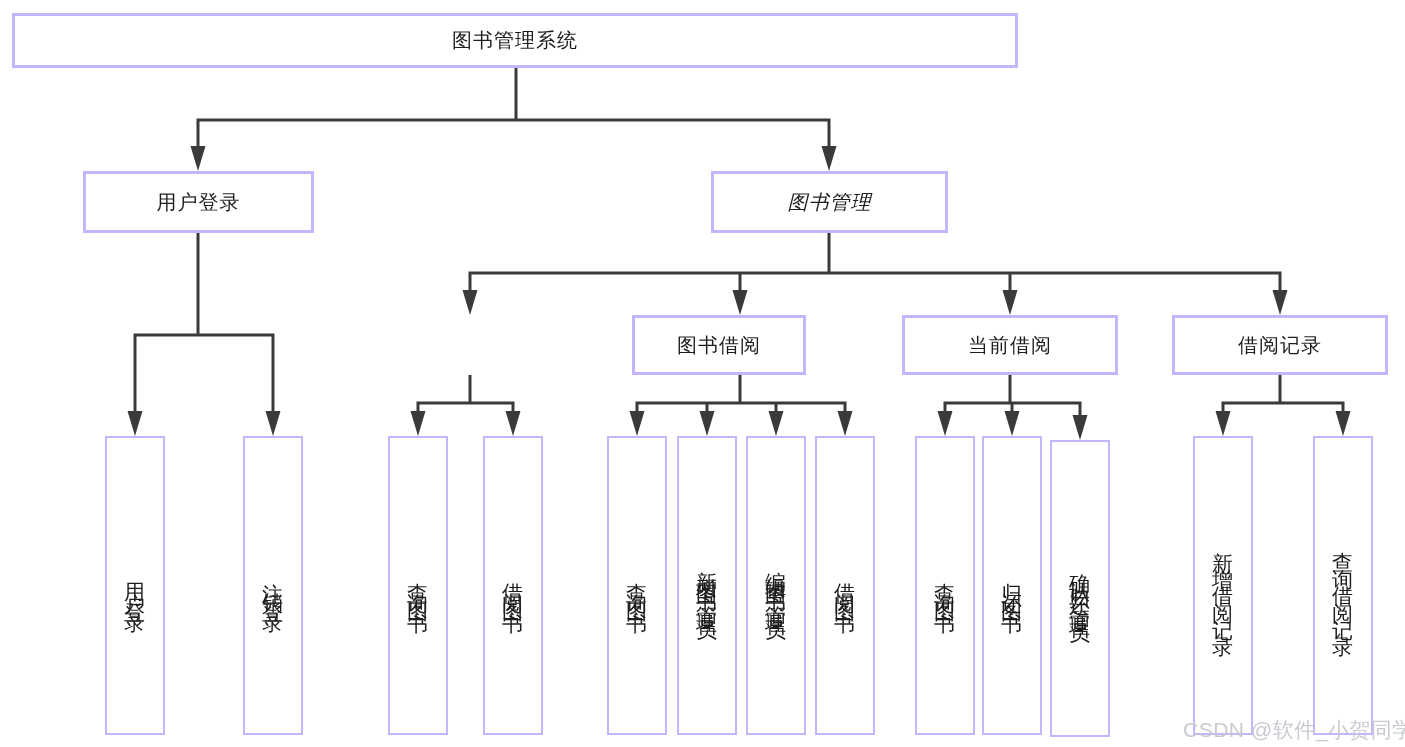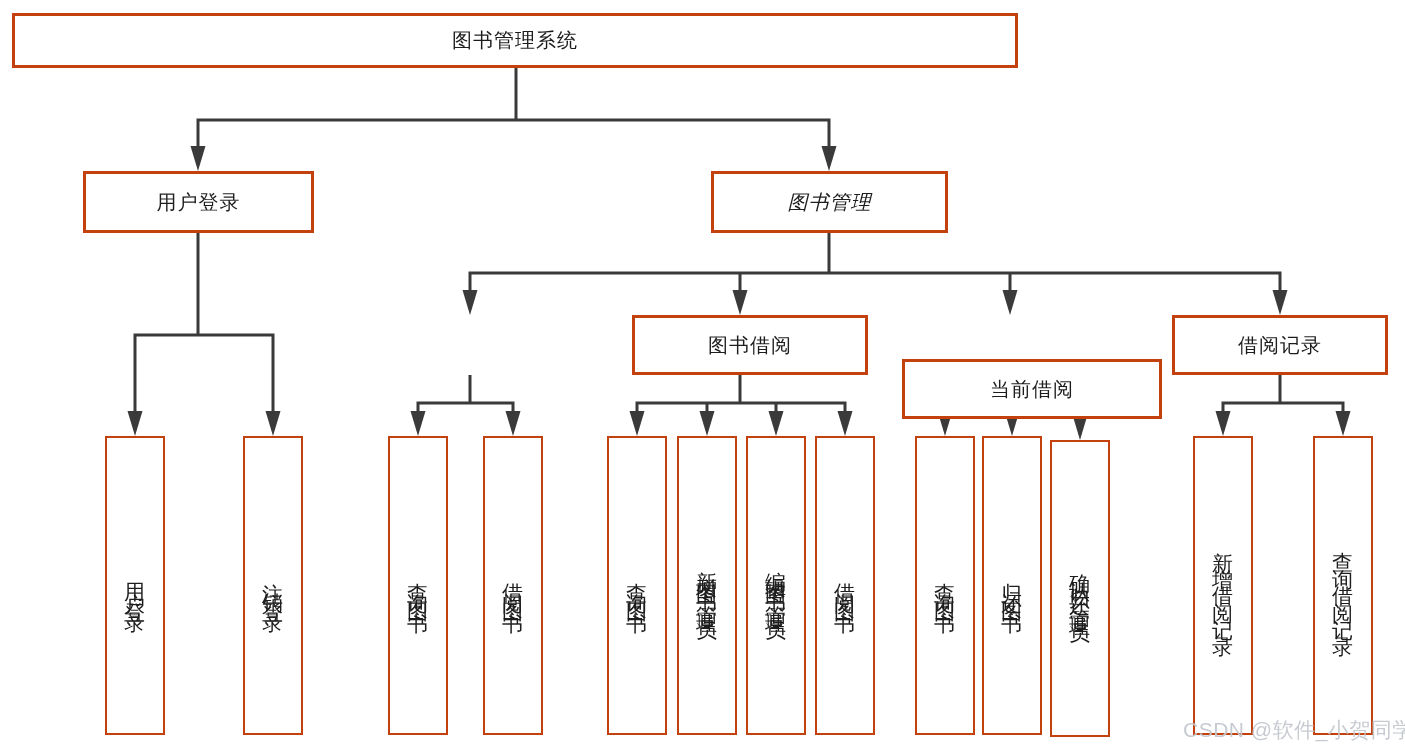--- a/index.html
+++ b/index.html
@@ -15,21 +15,21 @@
     background: #ffffff;
   }
   .connectors {
     position: absolute; left: 0; top: 0;
     width: 1405px; height: 747px;
     pointer-events: none;
   }
   .node {
     position: absolute;
     box-sizing: border-box;
-    border: 3px solid #c2410c;
+    border: 3px solid #c4b5fd;
     background: #ffffff;
     display: flex;
     align-items: center;
     justify-content: center;
     color: #1d1d1d;
   }
   .node.h-node span {
     font-size: 20px;
     letter-spacing: 1px;
     white-space: nowrap;
@@ -99,24 +99,24 @@
     <span>图书管理系统</span>
   </div>
 
   <div class="node h-node" style="left:83px; top:171px; width:231px; height:62px;">
     <span>用户登录</span>
   </div>
   <div class="node h-node" style="left:711px; top:171px; width:237px; height:62px;font-style:italic;">
     <span>图书管理</span>
   </div>
 
-  <div class="node h-node" style="left:632px; top:315px; width:236px; height:60px;">
+  <div class="node h-node" style="left:632px; top:315px; width:174px; height:60px;">
     <span>图书借阅</span>
   </div>
-  <div class="node h-node" style="left:902px; top:315px; width:260px; height:60px;margin-top:44px;">
+  <div class="node h-node" style="left:902px; top:315px; width:216px; height:60px;">
     <span>当前借阅</span>
   </div>
   <div class="node h-node" style="left:1172px; top:315px; width:216px; height:60px;">
     <span>借阅记录</span>
   </div>
 
   <div class="node leaf" style="left:105px; top:436px; width:60px; height:299px;">
     <span class="v-label">用户登录</span>
   </div>
   <div class="node leaf" style="left:243px; top:436px; width:60px; height:299px;">

